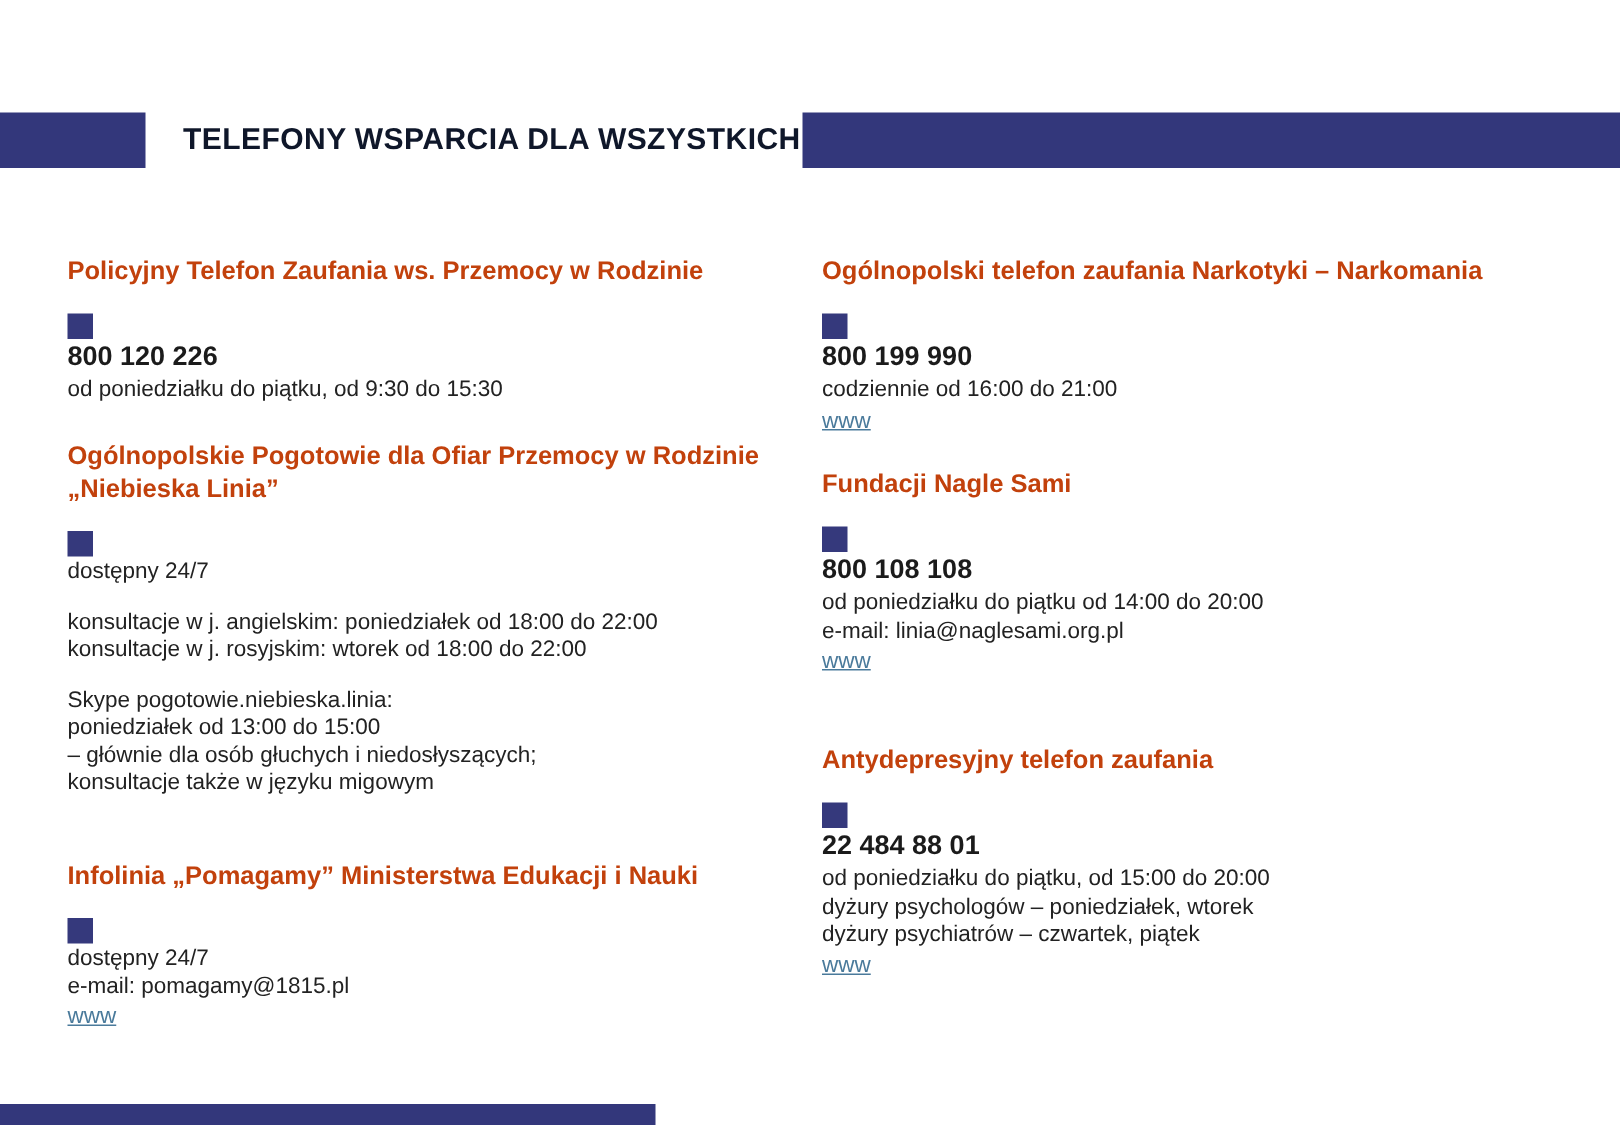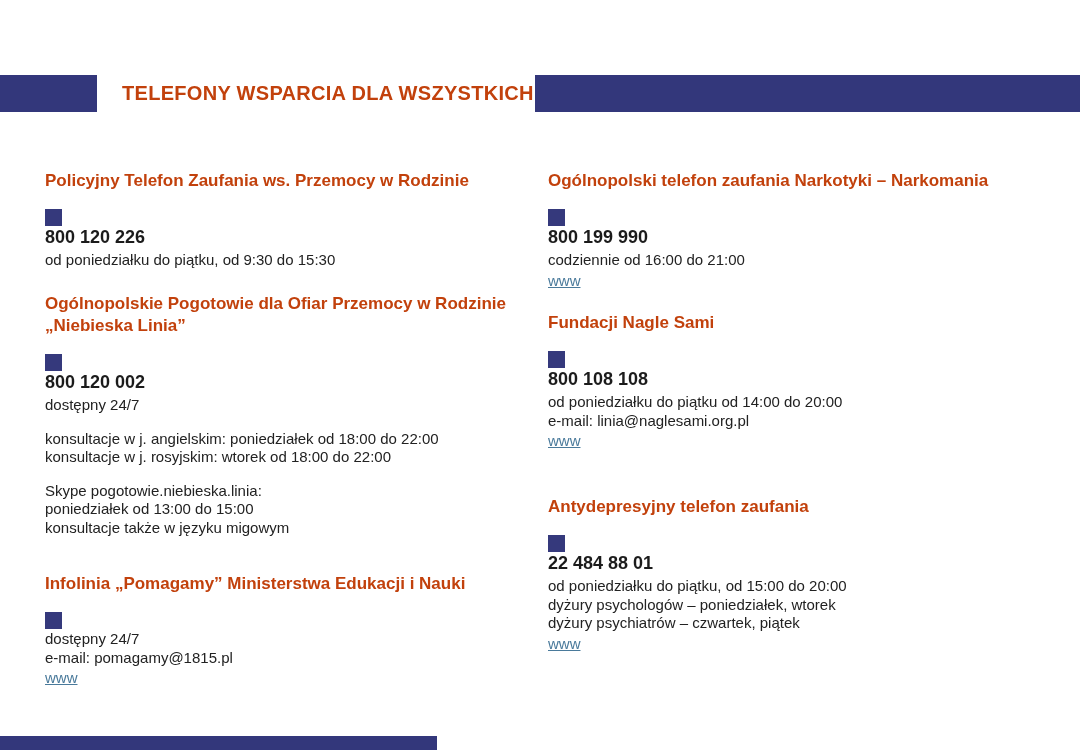--- a/index.html
+++ b/index.html
@@ -22,21 +22,21 @@
   .header-bar.right { left: 535px; width: 545px; }
   .header-title {
     position: absolute;
     top: 75px;
     left: 122px;
     height: 37px;
     line-height: 37px;
     font-size: 20px;
     font-weight: bold;
     letter-spacing: 0.3px;
-    color: #c2410c;
+    color: #0f172a;
     white-space: nowrap;
   }
 
   
   .entry { position: absolute; }
   .entry.col-l { left: 45px;  width: 480px; }
   .entry.col-r { left: 548px; width: 500px; }
 
   .title {
     font-size: 17px;
@@ -112,26 +112,26 @@
 </section>
 
 <section class="entry col-l" style="top:293px">
   <h2 class="title">
     <span class="tline">Ogólnopolskie Pogotowie dla Ofiar Przemocy w Rodzinie</span>
     <span class="tline">„Niebieska Linia”</span>
   </h2>
   <div class="block">
     <div class="accent-bar"></div>
     <div class="info">
-      <div class="phone">800 120 002</div>
       <div class="line">dostępny 24/7</div>
       <div class="line gap">konsultacje w j. angielskim: poniedziałek od 18:00 do 22:00</div>
       <div class="line">konsultacje w j. rosyjskim: wtorek od 18:00 do 22:00</div>
       <div class="line gap">Skype pogotowie.niebieska.linia:</div>
       <div class="line">poniedziałek od 13:00 do 15:00</div>
+      <div class="line">– głównie dla osób głuchych i niedosłyszących;</div>
       <div class="line">konsultacje także w języku migowym</div>
     </div>
   </div>
 </section>
 
 <section class="entry col-l" style="top:573px">
   <h2 class="title">
     <span class="tline">Infolinia „Pomagamy” Ministerstwa Edukacji i Nauki</span>
   </h2>
   <div class="block">

